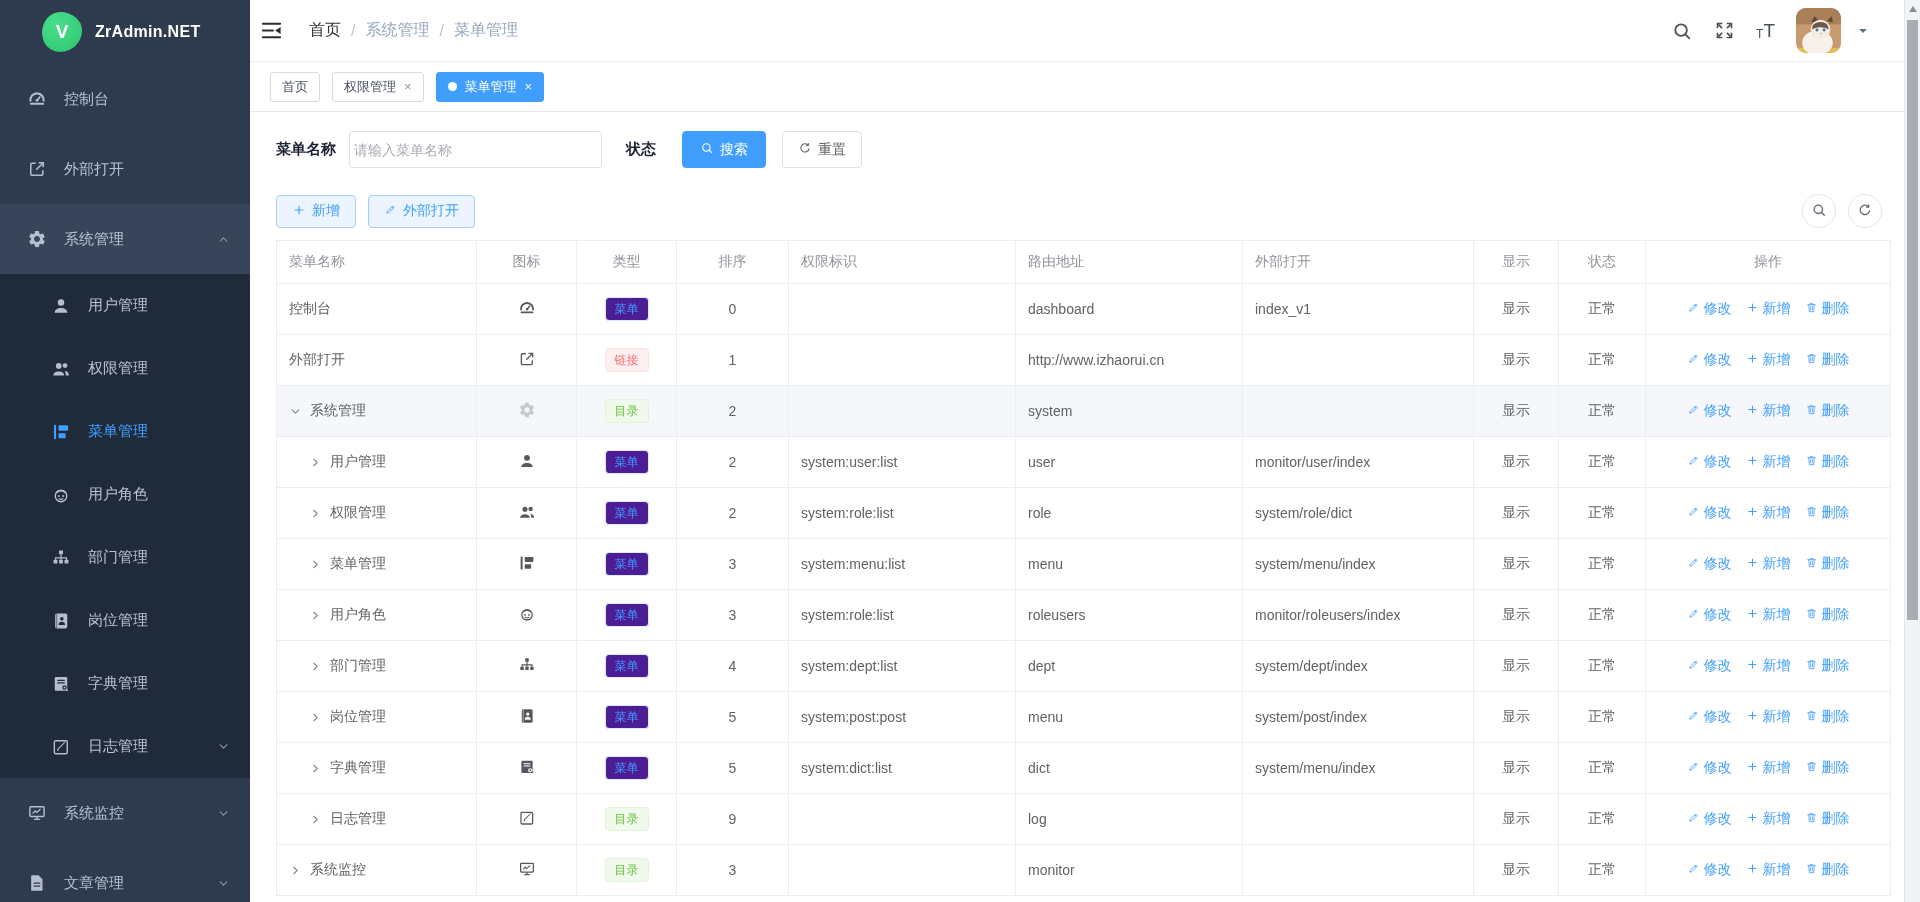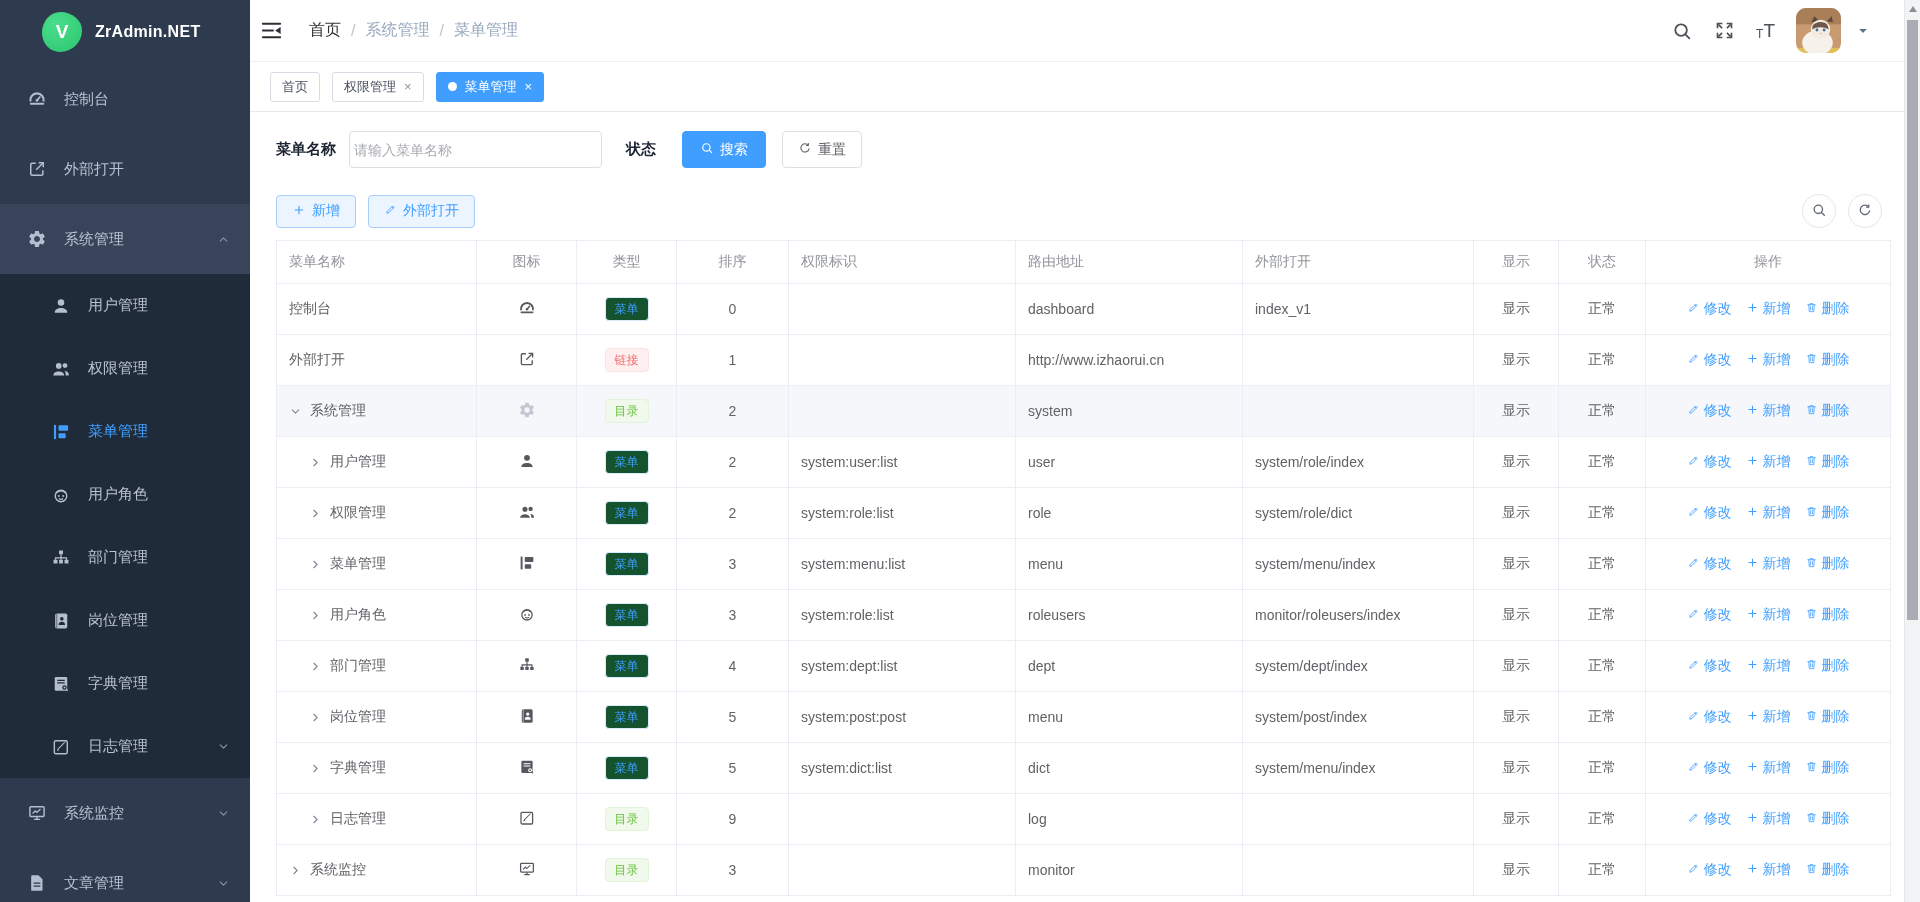--- a/index.html
+++ b/index.html
@@ -83,21 +83,21 @@
                  color:#909399;font-size:14px;font-weight:400;background:#fff;white-space:nowrap;overflow:hidden;}
   .menu-table td{height:51px;box-sizing:border-box;border-right:1px solid #ebeef5;border-bottom:1px solid #ebeef5;
                  color:#606266;font-size:14px;white-space:nowrap;overflow:hidden;background:transparent;}
   .menu-table tr.hl td{background:#f5f7fa;}
   .al-left{text-align:left;padding-left:12px;}
   .al-center{text-align:center;}
   .name-wrap{display:flex;align-items:center;gap:8px;}
   .exp-arrow{display:flex;align-items:center;flex:none;cursor:pointer;}
   .tag{display:inline-block;height:24px;line-height:22px;box-sizing:border-box;padding:0 9px;border-radius:4px;
        font-size:12px;border:1px solid transparent;}
-  .tag-menu{background:#14532d;border-color:#d9ecff;color:#409eff;}
+  .tag-menu{background:#4c1d95;border-color:#d9ecff;color:#409eff;}
   .tag-link{background:#fef0f0;border-color:#fde2e2;color:#f56c6c;}
   .tag-dir{background:#f0f9eb;border-color:#e1f3d8;color:#67c23a;}
   .cell-icon{display:inline-flex;align-items:center;justify-content:center;}
   .actions{display:inline-flex;align-items:center;gap:14px;}
   .act{display:inline-flex;align-items:center;gap:4px;color:#409eff;cursor:pointer;}
 
   
   .scrollbar{position:absolute;right:0;top:0;width:16px;height:902px;background:#f1f3f5;border-left:1px solid #e4e6e9;box-sizing:border-box;}
   .sb-up{height:18px;display:flex;align-items:center;justify-content:center;cursor:pointer;}
   .sb-up:after{content:"";display:block;width:0;height:0;border-left:4px solid transparent;border-right:4px solid transparent;
@@ -571,21 +571,21 @@
               <td class="al-center"><span class="cell-icon">
                   <svg width="18" height="18" viewBox="0 0 24 24">
                     <circle cx="12" cy="7.8" r="3.9" fill="#55595f"></circle>
                     <path d="M4.5 19.8c0-3.4 3.4-5.3 7.5-5.3s7.5 1.9 7.5 5.3v.2h-15z" fill="#55595f"></path>
                   </svg>
                 </span></td>
               <td class="al-center"><span class="tag tag-menu">菜单</span></td>
               <td class="al-center">2</td>
               <td class="al-left">system:user:list</td>
               <td class="al-left">user</td>
-              <td class="al-left">system/role/index</td>
+              <td class="al-left">monitor/user/index</td>
               <td class="al-center">显示</td>
               <td class="al-center">正常</td>
               <td class="al-center"><span class="actions">
                   <span class="act">
                     <span><svg width="13" height="13" viewBox="0 0 24 24">
                         <path d="M5.2 18.8l.9-3.4L16 5.5l2.6 2.6-9.9 9.9-3.5.8z" fill="none" stroke="#409eff" stroke-width="1.6" stroke-linejoin="round"></path>
                         <path d="M14.4 7.1l2.6 2.6" stroke="#409eff" stroke-width="1.6"></path>
                       </svg></span>
                     <span>修改</span>
                   </span>

